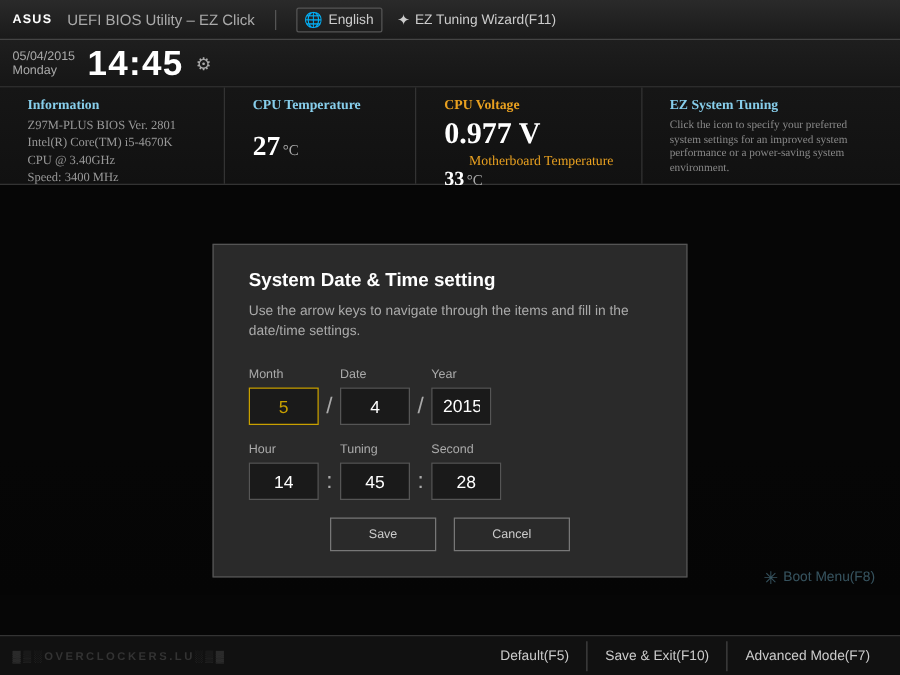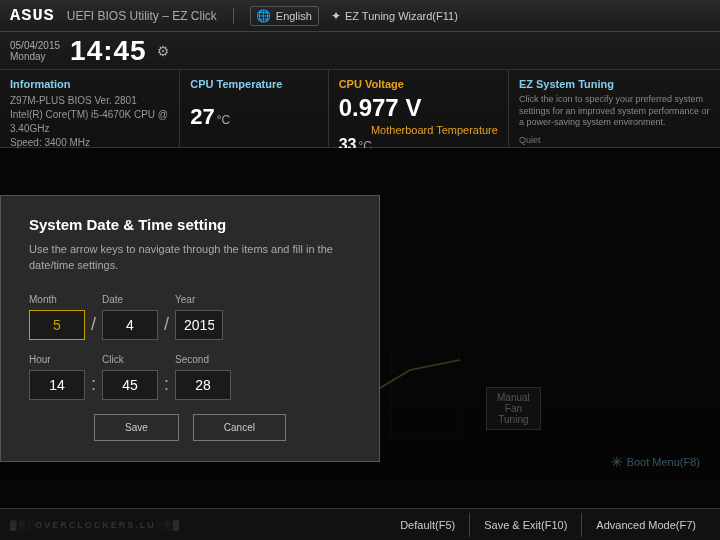--- a/index.html
+++ b/index.html
@@ -20,23 +20,22 @@
       border-bottom: 1px solid #444;
       display: flex;
       align-items: center;
       padding: 6px 10px;
       gap: 12px;
       height: 32px;
     }
     .asus-logo {
       color: #fff;
       font-weight: bold;
-      font-size: 17px;
+      font-size: 10px;
       letter-spacing: 1px;
-      font-family: Liberation Mono, monospace;
     }
     .bios-title {
       color: #aaa;
       font-size: 12px;
     }
     .divider-v {
       width: 1px;
       height: 16px;
       background: #555;
       margin: 0 4px;
@@ -84,22 +83,23 @@
 
     
     .info-panels {
       display: flex;
       height: 78px;
       background: linear-gradient(180deg, #161616 0%, #111 100%);
       border-bottom: 1px solid #333;
     }
     .info-panel {
       flex: 1;
-      padding: 8px 10px;
+      padding: 8px 22px;
       border-right: 1px solid #333;
+      font-family: Liberation Serif, serif;
     }
     .info-panel:last-child { border-right: none; }
     .panel-title {
       font-size: 11px;
       font-weight: bold;
       color: #87ceeb;
       margin-bottom: 4px;
     }
     .panel-title.orange { color: #e8a020; }
     .panel-title.ez { color: #87ceeb; }
@@ -123,20 +123,21 @@
       overflow: hidden;
     }
 
     
     .modal-overlay {
       position: absolute;
       top: 0; left: 0; right: 0; bottom: 0;
       background: rgba(0,0,0,0.6);
       display: flex;
       align-items: center;
+      justify-content: center;
     }
     .modal {
       background: #2a2a2a;
       border: 1px solid #555;
       width: 380px;
       padding: 20px 28px 20px 28px;
     }
     .modal-title {
       font-size: 15px;
       font-weight: bold;
@@ -378,21 +379,21 @@
         </div>
       </div>
 
       <div class="field-row">
         <div class="field-group">
           <div class="field-label">Hour</div>
           <input class="field-input" value="14" readonly="" style="">
         </div>
         <span class="field-sep">:</span>
         <div class="field-group">
-          <div class="field-label">Click</div>
+          <div class="field-label">Tuning</div>
           <input class="field-input" value="45" readonly="" style="">
         </div>
         <span class="field-sep">:</span>
         <div class="field-group">
           <div class="field-label">Second</div>
           <input class="field-input" value="28" readonly="" style="">
         </div>
       </div>
 
       <div class="modal-buttons">

